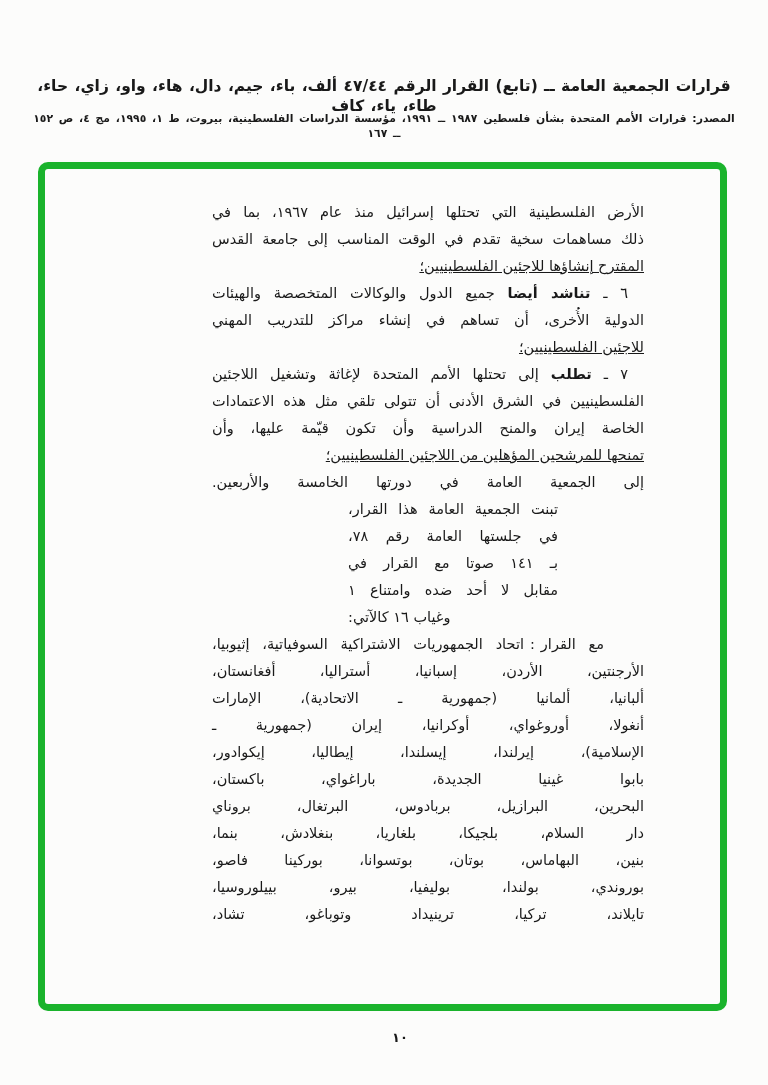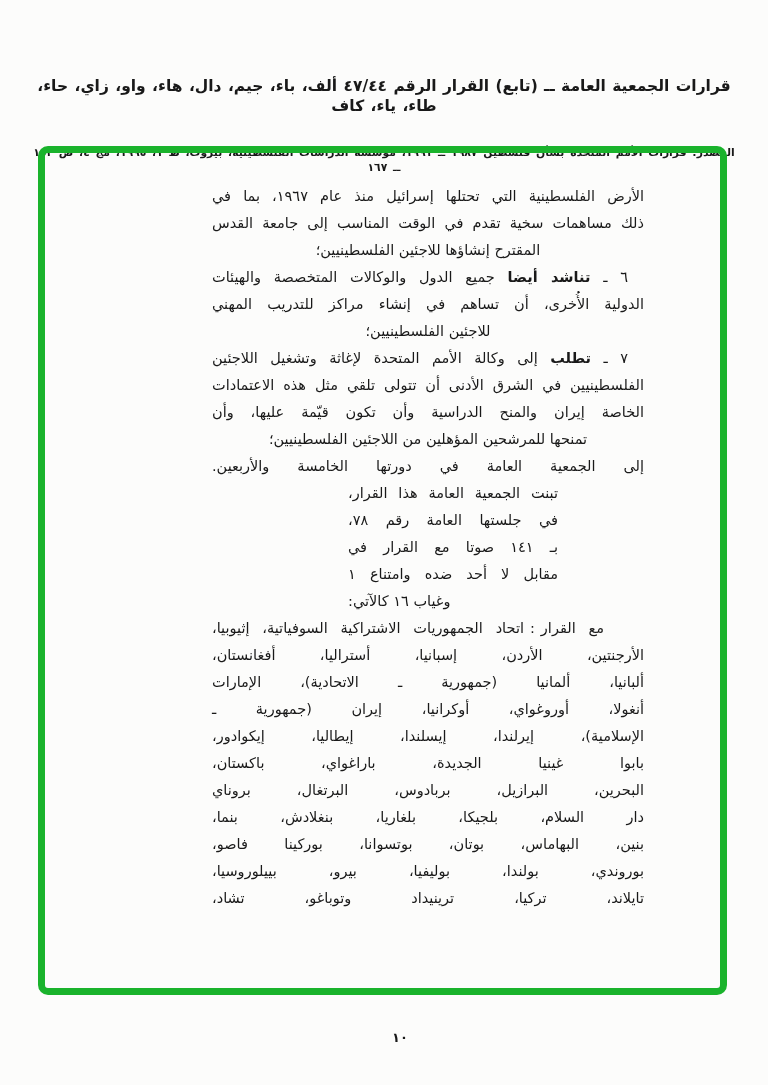--- a/index.html
+++ b/index.html
@@ -12,33 +12,32 @@
   .page{position:relative;width:768px;height:962px;}
   .hdr1{
     position:absolute;top:76px;left:28px;right:28px;
     text-align:center;font-weight:bold;font-size:15.5px;line-height:20px;
     word-spacing:1px;
   }
   .hdr2{
     position:absolute;top:111px;left:30px;right:30px;
     text-align:center;font-weight:bold;font-size:10.8px;line-height:15px;
     word-spacing:2px;
-    margin-top:34px;
   }
   .frame{
-    position:absolute;top:146px;left:38px;width:689px;height:849px;
+    position:absolute;top:162px;left:38px;width:689px;height:849px;
     border:7px solid #a3a3a3;border-radius:10px;box-sizing:border-box;
   }
   .text-col{
     position:absolute;top:30px;right:76px;width:432px;
     font-size:14.5px;line-height:27px;
   }
   .ln{min-height:27px;}
   .j{text-align:justify;text-align-last:justify;}
-  .end{text-align:center;}
+  .end{text-align:right;text-decoration:underline;}
   .left-al{text-align:left;}
   .ind{padding-right:16px;}
   .b{font-weight:bold;}
   .note{width:210px;margin-right:86px;}
   .vote-first{padding-right:40px;}
   .vote-colon{margin:0 6px;}
   .pageno{
     position:absolute;top:1030px;left:0;right:0;
     text-align:center;font-weight:bold;font-size:13px;
     padding-left:32px; 
@@ -57,21 +56,21 @@
     <div class="text-col">
 
       <div class="ln j">الأرض الفلسطينية التي تحتلها إسرائيل منذ عام ١٩٦٧، بما في</div>
       <div class="ln j">ذلك مساهمات سخية تقدم في الوقت المناسب إلى جامعة القدس</div>
       <div class="ln end">المقترح إنشاؤها للاجئين الفلسطينيين؛</div>
 
       <div class="ln j ind"><span>٦ ـ</span> <span class="b">تناشد أيضا</span> <span>جميع الدول والوكالات المتخصصة والهيئات</span></div>
       <div class="ln j">الدولية الأُخرى، أن تساهم في إنشاء مراكز للتدريب المهني</div>
       <div class="ln end">للاجئين الفلسطينيين؛</div>
 
-      <div class="ln j ind"><span>٧ ـ</span> <span class="b">تطلب</span> <span>إلى وكالة الأمم المتحدة لإغاثة وتشغيل اللاجئين</span></div>
+      <div class="ln j ind"><span>٧ ـ</span> <span class="b">تطلب</span> <span>إلى تحتلها الأمم المتحدة لإغاثة وتشغيل اللاجئين</span></div>
       <div class="ln j">الفلسطينيين في الشرق الأدنى أن تتولى تلقي مثل هذه الاعتمادات</div>
       <div class="ln j">الخاصة إيران والمنح الدراسية وأن تكون قيّمة عليها، وأن</div>
       <div class="ln end">تمنحها للمرشحين المؤهلين من اللاجئين الفلسطينيين؛</div>
 
       <div class="ln j">إلى الجمعية العامة في دورتها الخامسة والأربعين.</div>
 
       <div class="note">
         <div class="ln j">تبنت الجمعية العامة هذا القرار،</div>
         <div class="ln j">في جلستها العامة رقم ٧٨،</div>
         <div class="ln j">بـ ١٤١ صوتا مع القرار في</div>

